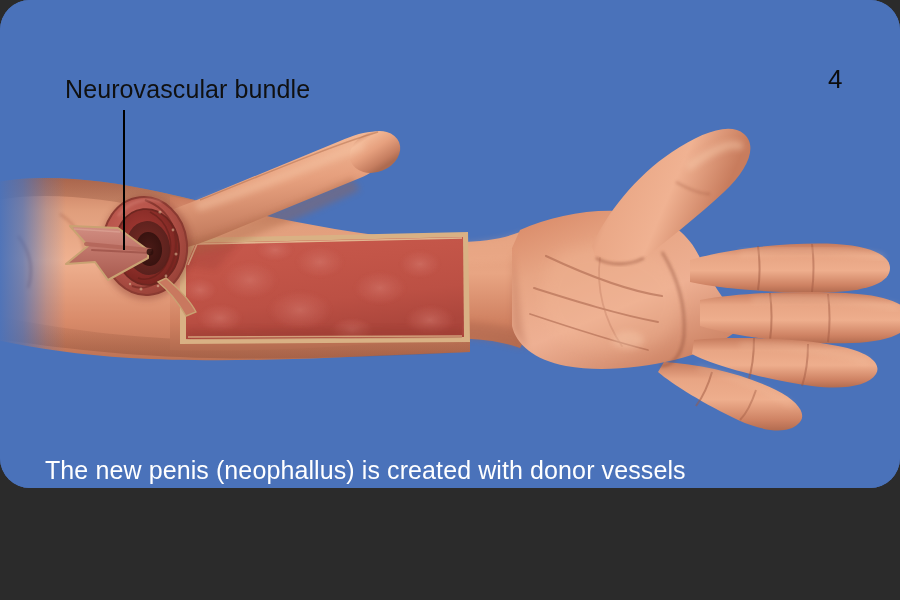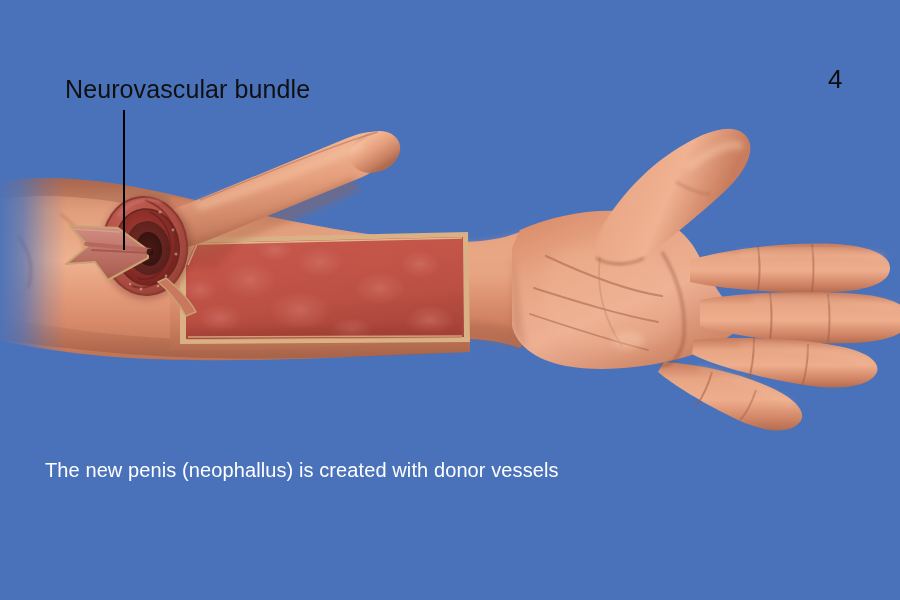--- a/index.html
+++ b/index.html
@@ -7,23 +7,24 @@
     margin: 0;
     padding: 0;
     background: #2b2b2b;
   }
   body {
     font-family: "Liberation Sans", sans-serif;
   }
   #stage {
     position: relative;
     width: 900px;
-    height: 600px;
+    height: 488px;
     overflow: hidden;
     background: #4a72ba;
+    border-radius: 30px;
   }
   #illustration {
     position: absolute;
     left: 0;
     top: 0;
     width: 900px;
     height: 600px;
     display: block;
   }
   .text-layer {
@@ -56,21 +57,21 @@
     font-size: 26px;
     color: #0d0d0d;
     font-weight: 400;
   }
   #caption {
     position: absolute;
     left: 45px;
     top: 455px;
     width: 800px;
     font-family: "Liberation Sans", sans-serif;
-    font-size: 20px;
+    font-size: 25px;
     line-height: 31px;
     color: #ffffff;
     letter-spacing: 0.1px;
   }
   #caption .cap-line {
     display: block;
     white-space: nowrap;
   }
 </style>
 </head>

